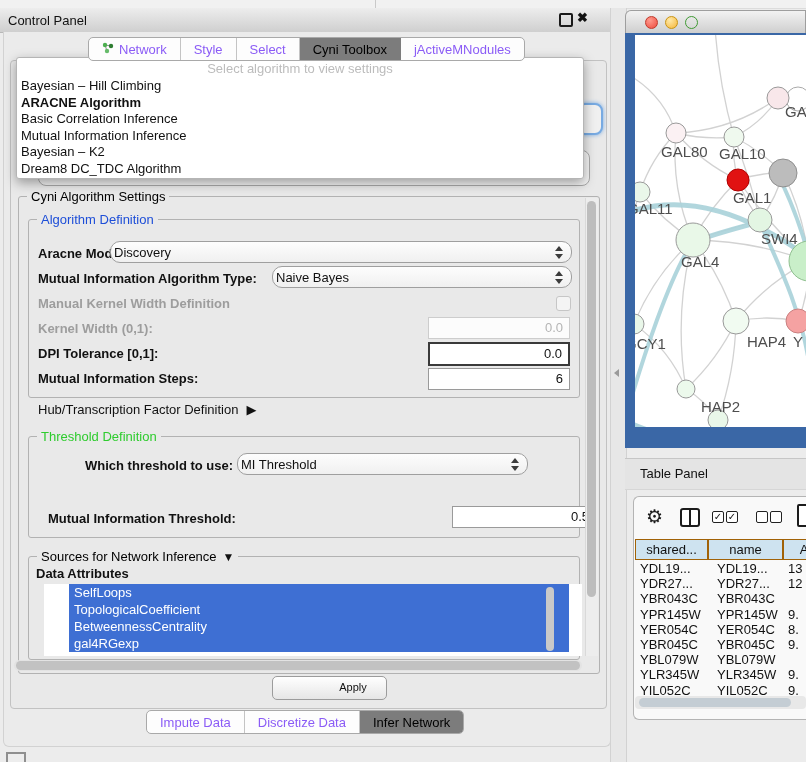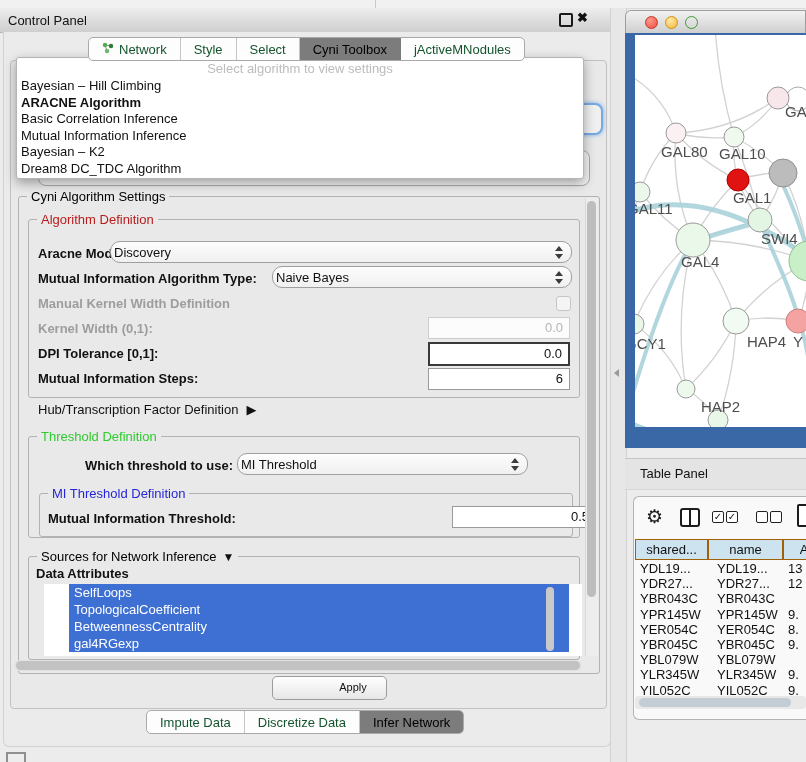--- a/index.html
+++ b/index.html
@@ -15,40 +15,40 @@
   #btn-close{left:577px;top:10px;font-size:13px;font-weight:bold;color:#111;}
 
   
   #panel-outer{left:3px;top:32px;width:606px;height:714px;background:#ebebeb;border:1px solid #d2d2d2;border-top:none;border-radius:0 0 6px 6px;}
   #content-panel{left:10px;top:60px;width:595px;height:647px;background:#e9e9e9;border:1px solid #c2c2c2;border-radius:4px;}
 
   
   .tabbar{position:absolute;height:22px;display:flex;background:#fdfdfd;border:1px solid #a9a9a9;border-radius:5px;overflow:hidden;z-index:30;}
   #top-tabs{left:88px;top:37px;}
   #bottom-tabs{left:146px;top:710px;}
-  .tab{padding:0 13px;font-size:13px;color:#14532d;display:flex;align-items:center;gap:5px;border-right:1px solid #c4c4c4;white-space:nowrap;}
+  .tab{padding:0 13px;font-size:13px;color:#8b5cf6;display:flex;align-items:center;gap:5px;border-right:1px solid #c4c4c4;white-space:nowrap;}
   .tab:last-child{border-right:none;}
   .tab.selected{background:#7c7c7c;color:#000000;border-right-color:#7c7c7c;}
 
   
   #algo-popup{left:16px;top:57px;width:568px;height:122px;background:#ffffff;border:1px solid #b5b5b5;border-radius:3px;box-shadow:0 4px 12px rgba(0,0,0,.35);z-index:25;padding-top:3px;box-sizing:border-box;}
   #popup-header{text-align:center;color:#bcbcbc;font-size:13px;height:17px;line-height:15px;}
   .algo-item{font-size:13px;color:#111;padding:0 4px;height:16.5px;line-height:16.5px;white-space:nowrap;}
   .algo-item.bold{font-weight:bold;}
 
   
   #combo-fragment{left:38px;top:150px;width:550px;height:34px;background:#f3f3f3;border:1px solid #a9a9a9;border-radius:8px;z-index:6;}
   #focus-fragment{left:577px;top:103px;width:22px;height:28px;border:2px solid #77aae2;border-radius:8px;background:#f0f0f0;box-shadow:0 0 4px #77aae2;z-index:6;}
 
   
   .groupbox{position:absolute;border:1px solid #b2b2b2;border-radius:3px;}
   .group-title{position:absolute;top:-8px;left:8px;background:#e9e9e9;padding:0 4px;font-size:13px;white-space:nowrap;}
   #settings-group{left:18px;top:196px;width:580px;height:476px;}
   #algdef-group{left:28px;top:219px;width:550px;height:177px;}
-  #algdef-group .group-title{color:#b91c1c;}
+  #algdef-group .group-title{color:#1d4ed8;}
   #threshold-group{left:28px;top:436px;width:550px;height:100px;}
   #threshold-group > .group-title{color:#2ecc2e;}
   #mithr-group{left:10px;top:56px;width:532px;height:42px;position:absolute;border:1px solid #b2b2b2;border-radius:3px;}
   #mithr-group .group-title{color:#2626d6;}
   #sources-group{left:28px;top:556px;width:550px;height:102px;}
 
   .field-label{position:absolute;font-size:13px;font-weight:bold;color:#111;white-space:nowrap;}
   .field-label.disabled{color:#9d9d9d;}
   .combo{position:absolute;background:linear-gradient(#fdfdfd,#f0f0f0);border:1px solid #9f9f9f;border-radius:10px;font-size:13px;color:#111;line-height:21px;padding-left:3px;box-sizing:border-box;height:22px;}
   .spinner{position:absolute;right:7px;top:3px;width:9px;height:15px;}
@@ -192,23 +192,20 @@
   <div class="tfield strong" style="left:428px;top:342px;width:132px;">0.0</div>
   <div class="field-label" style="left:38px;top:371px;">Mutual Information Steps:</div>
   <div class="tfield" style="left:428px;top:368px;width:134px;">6</div>
 
   <div class="abs" id="hub-row">
     <span>Hub/Transcription Factor Definition</span><span id="hub-arrow">▶</span>
   </div>
 
   <div class="groupbox" id="threshold-group">
     <span class="group-title">Threshold Definition</span>
-    <div id="mithr-group">
-      <span class="group-title">MI Threshold Definition</span>
-    </div>
   </div>
   <div class="field-label" style="left:85px;top:458px;">Which threshold to use:</div>
   <div class="combo" style="left:237px;top:453px;width:291px;">
     <span>MI Threshold</span>
     <span class="spinner"></span>
   </div>
   <div class="field-label" style="left:48px;top:511px;">Mutual Information Threshold:</div>
   <div class="tfield" style="left:408px;top:506px;width:136px;margin-left:44px;">0.5</div>
 
   <div class="groupbox" id="sources-group">

